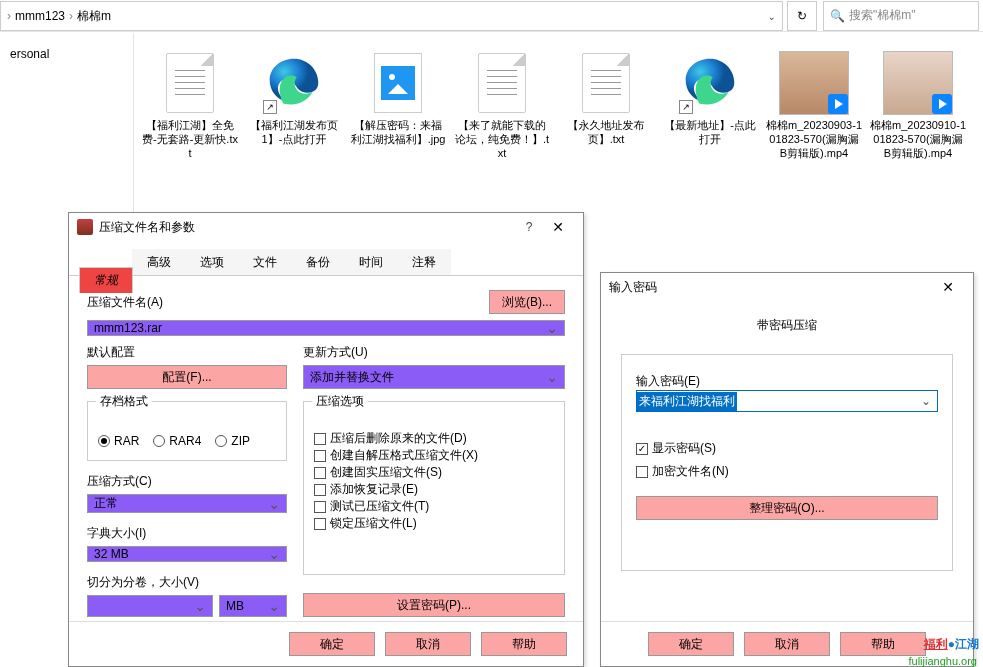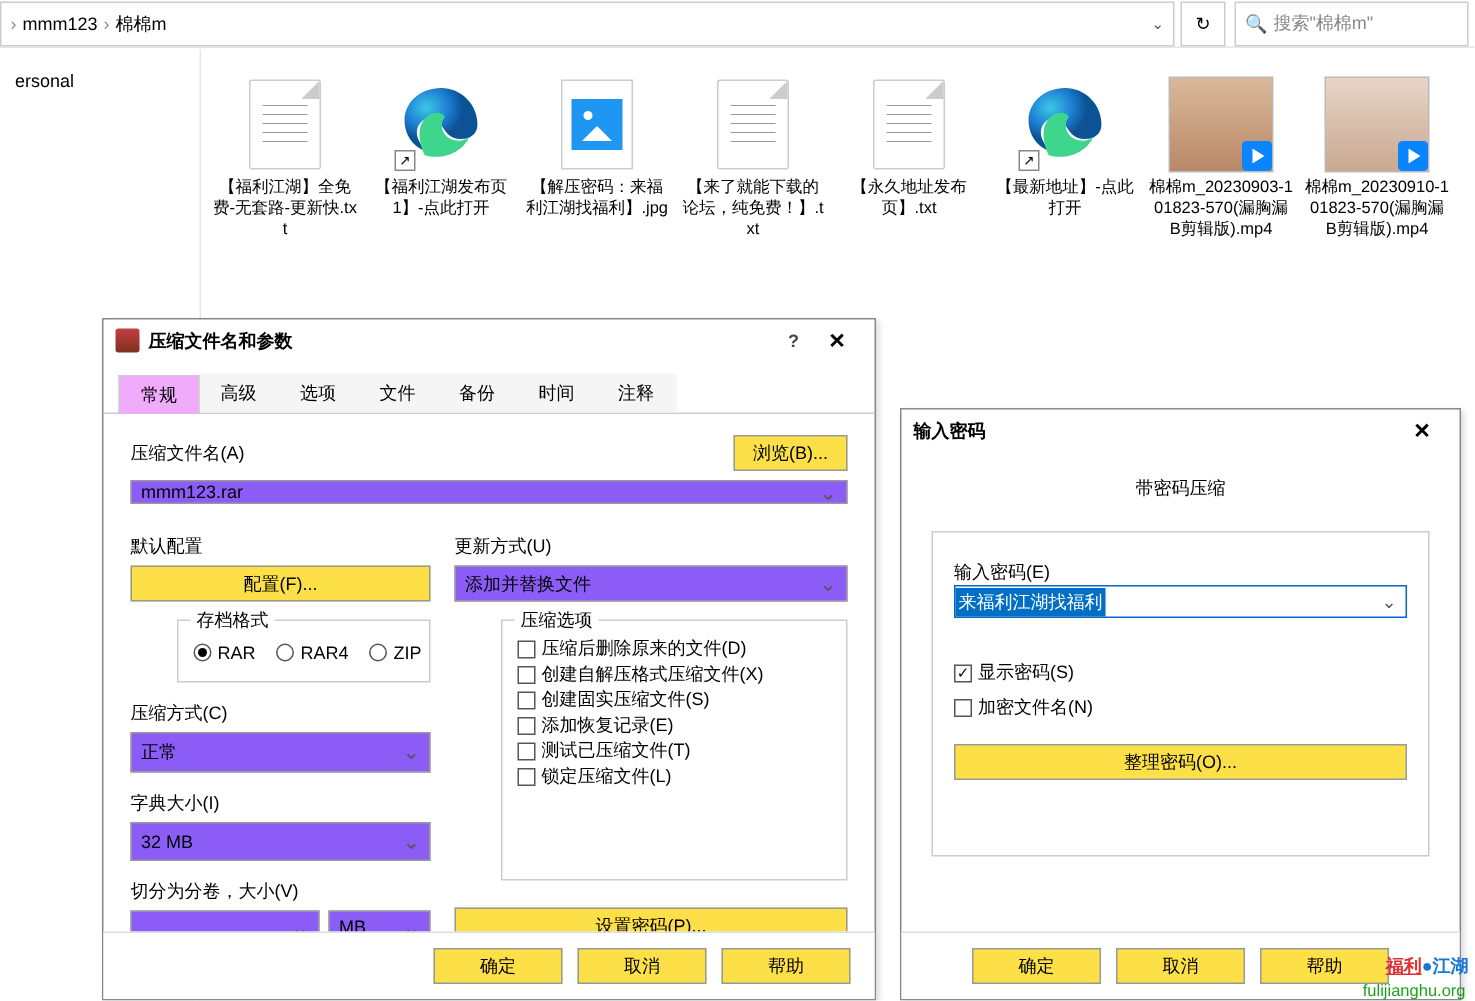--- a/index.html
+++ b/index.html
@@ -34,42 +34,42 @@
 .jpg-inner::before { content:""; width:6px; height:6px; border-radius:50%; background:#fff; position:absolute; transform:translate(-6px,-6px); }
 .vid-thumb { width: 70px; height: 64px; background:#ccc; position:relative; border:1px solid #bbb; }
 .vid-thumb.v1 { background: linear-gradient(#d9b89a,#b88868); }
 .vid-thumb.v2 { background: linear-gradient(#e8d5c8,#c9a890); }
 .play-badge { position:absolute; bottom:0; right:0; width:20px; height:20px; background:#0a84ff; border-radius:3px; display:flex; align-items:center; justify-content:center; }
 .play-badge::after { content:""; border-left:8px solid #fff; border-top:5px solid transparent; border-bottom:5px solid transparent; margin-left:2px; }
 .shortcut-arrow { position:absolute; bottom:4px; left:4px; width:14px; height:14px; background:#fff; border:1px solid #888; font-size:9px; display:flex; align-items:center; justify-content:center; }
 
 
 .dlg { position: absolute; background: #fff; border: 1px solid #888; box-shadow: 2px 2px 4px rgba(0,0,0,.15); }
-.dlg-title { height: 28px; display: flex; align-items: center; padding: 0 8px; font-size: 12px; font-weight: bold; }
+.dlg-title { height: 28px; display: flex; align-items: center; padding: 0 8px; font-size: 12px; }
 .dlg-title .ticon { width:16px; height:16px; margin-right:6px; display:inline-block; }
 .dlg-title .spacer { flex:1; }
 .dlg-close { width: 34px; height: 26px; display:flex; align-items:center; justify-content:center; cursor:pointer; font-size:14px; }
 .dlg-help { width:24px; text-align:center; color:#444; cursor:pointer; }
 
 
 .rar-dlg { left: 68px; top: 212px; width: 516px; height: 455px; }
 .rar-tabs { display:flex; border-bottom:1px solid #ccc; padding: 8px 10px 0 10px; gap:0; }
 .rar-tab { padding: 4px 14px; border:1px solid transparent; border-bottom:none; cursor:pointer; background:#f5f5f5; margin-right:-1px; }
-.rar-tab.active { background:#f0abfc; border-color:#ccc; position:relative; top:1px; }
+.rar-tab.active { background:#ef4444; border-color:#ccc; position:relative; top:18px;font-style:italic; }
 .rar-body { padding: 14px 18px; display:flex; flex-direction:column; gap:6px; }
 .row { display:flex; align-items:center; gap:8px; }
 .combo, .tinput { border:1px solid #999; height:22px; padding:0 6px; background:#8b5cf6; display:flex; align-items:center; flex:1; position:relative; }
 .combo::after { content:"⌄"; position:absolute; right:6px; color:#555; font-size:14px; }
-.btn { border:1px solid #999; background:#fde047; height:24px; padding:0 12px; cursor:pointer; display:flex; align-items:center; justify-content:center; }
+.btn { border:1px solid #999; background:#fca5a5; height:24px; padding:0 12px; cursor:pointer; display:flex; align-items:center; justify-content:center; }
 .btn.wide { width:200px; }
 .section-label { font-size:12px; color:#000; }
 .cols { display:flex; gap:16px; }
 .col-l { width: 200px; display:flex; flex-direction:column; gap:4px; }
 .col-r { flex:1; display:flex; flex-direction:column; gap:4px; }
-.group { border:1px solid #ccc; padding:10px 10px 8px 10px; position:relative; margin-top:6px;margin-left:31px; }
+.group { border:1px solid #ccc; padding:28px 10px 8px 10px; position:relative; margin-top:6px; }
 .group .legend { position:absolute; top:-9px; left:8px; background:#fff; padding:0 4px; font-size:12px; }
 .radio-row { display:flex; gap:14px; padding:4px 0; }
 .radio-opt, .chk-opt { display:flex; align-items:center; gap:4px; cursor:pointer; font-size:12px; }
 .radio-dot { width:12px;height:12px;border:1px solid #555;border-radius:50%; display:flex;align-items:center;justify-content:center;}
 .radio-dot.on::after { content:"";width:6px;height:6px;border-radius:50%;background:#000; }
 .chk-box { width:12px;height:12px;border:1px solid #555;display:flex;align-items:center;justify-content:center;font-size:10px;}
 .chk-box.on::after{content:"✓";}
 .footer-btns { display:flex; justify-content:flex-end; gap:10px; padding:10px 16px; border-top:1px solid #ddd; position:absolute; bottom:0; left:0; right:0; background:#fff; }
 .footer-btns .btn { width:86px; }
 .split-combo { display:flex; gap:6px; }
@@ -209,21 +209,21 @@
   </div>
   <div class="rar-body">
     <div class="row">
       <span class="section-label" style="flex:1">压缩文件名(A)</span>
       <div class="btn">浏览(B)...</div>
     </div>
     <div class="combo">
         <span>mmm123.rar</span>
       </div>
 
-    <div class="cols" style="margin-top:14px;">
+    <div class="cols" style="margin-top:2px;">
       <div class="col-l">
         <span class="section-label">默认配置</span>
         <div class="btn wide">配置(F)...</div>
       </div>
       <div class="col-r">
         <span class="section-label">更新方式(U)</span>
         <div class="combo">
             <span>添加并替换文件</span>
           </div>
       </div>

